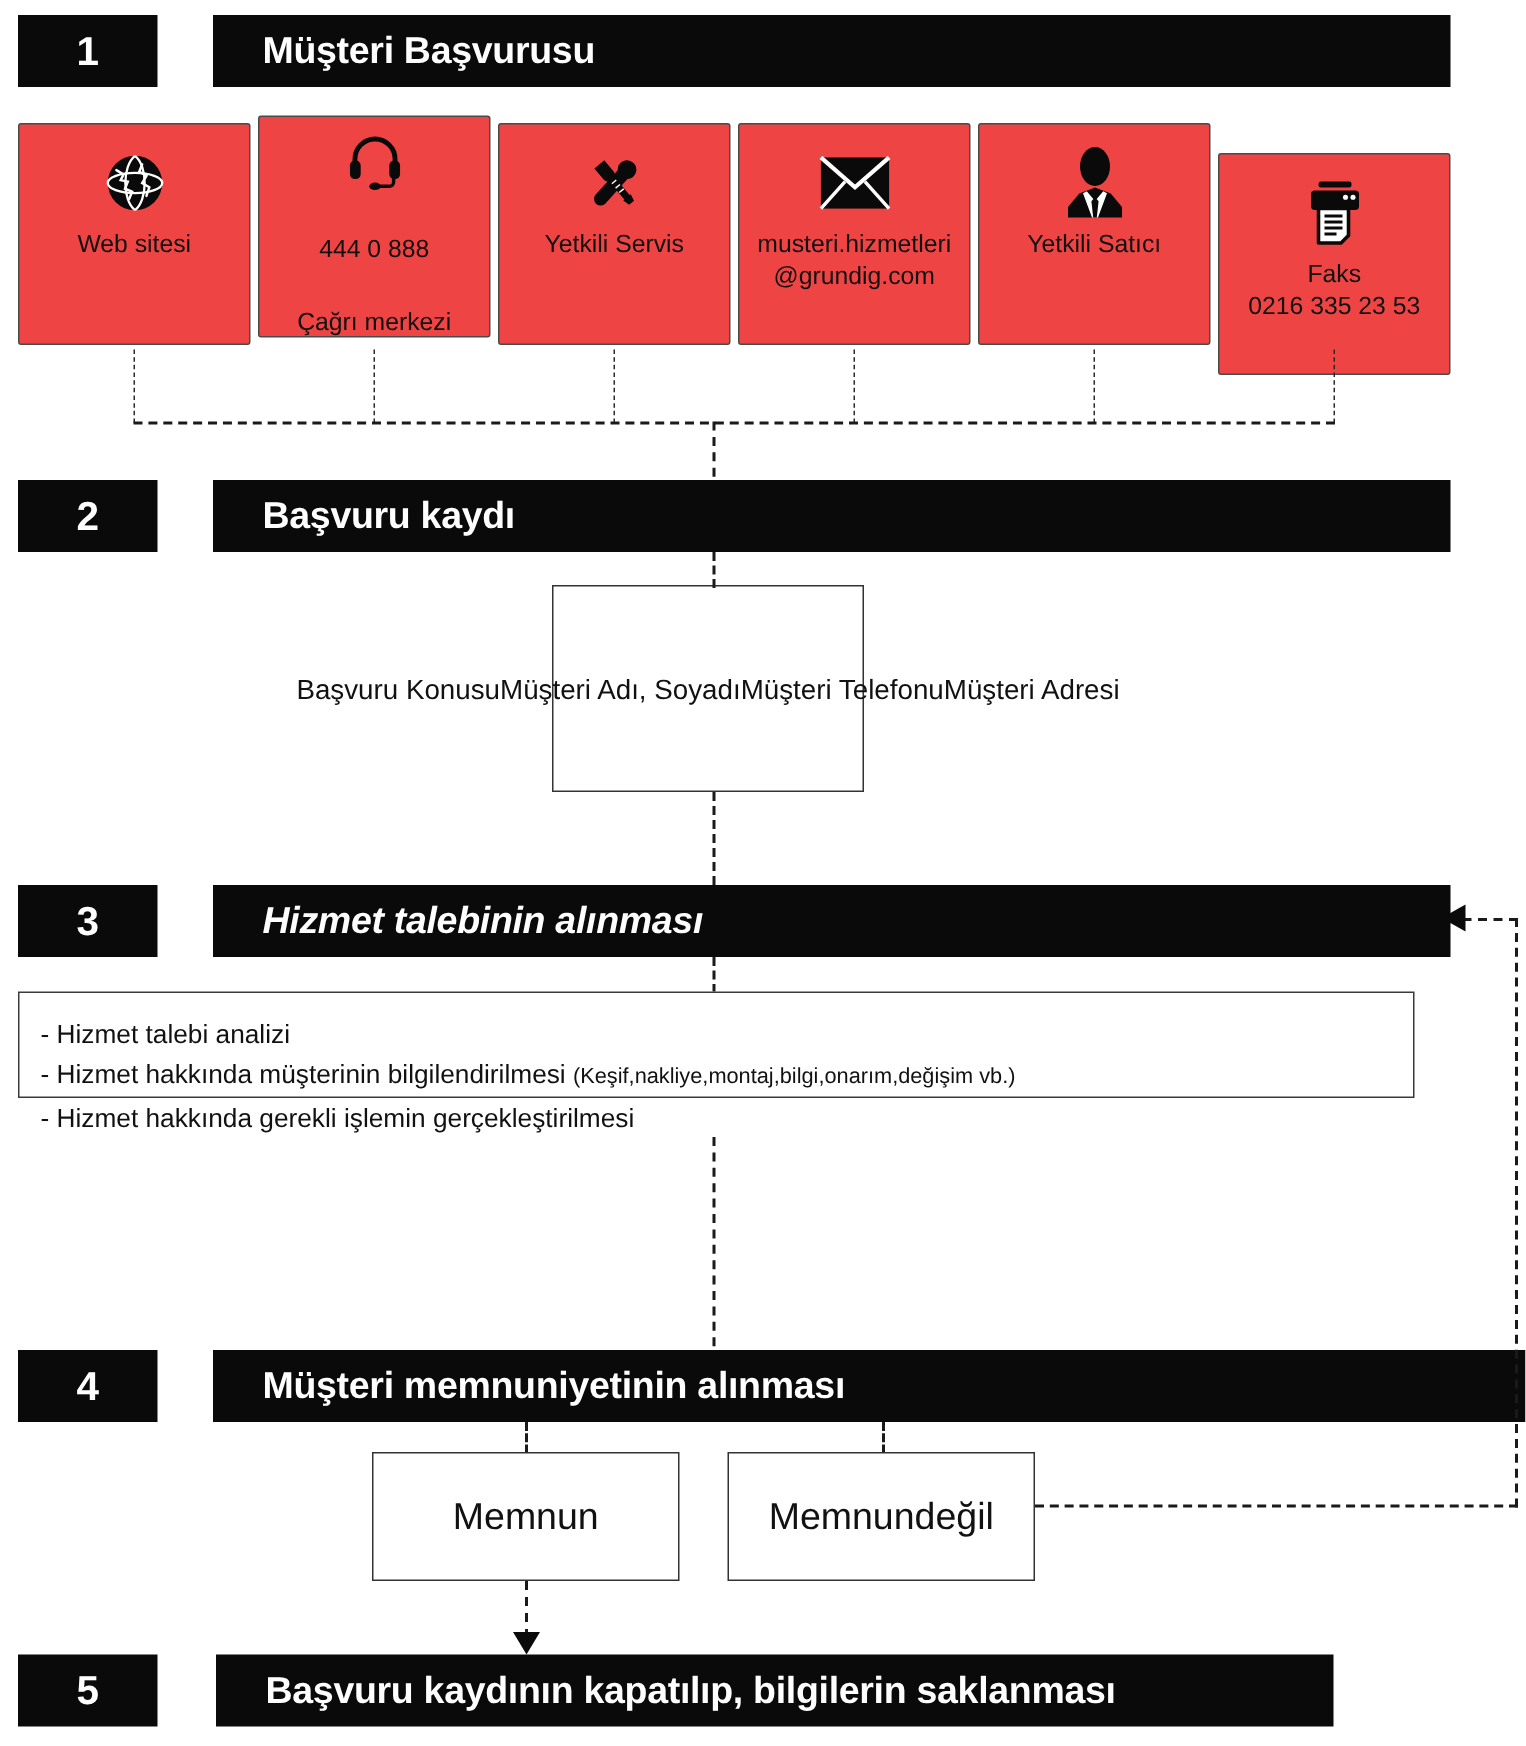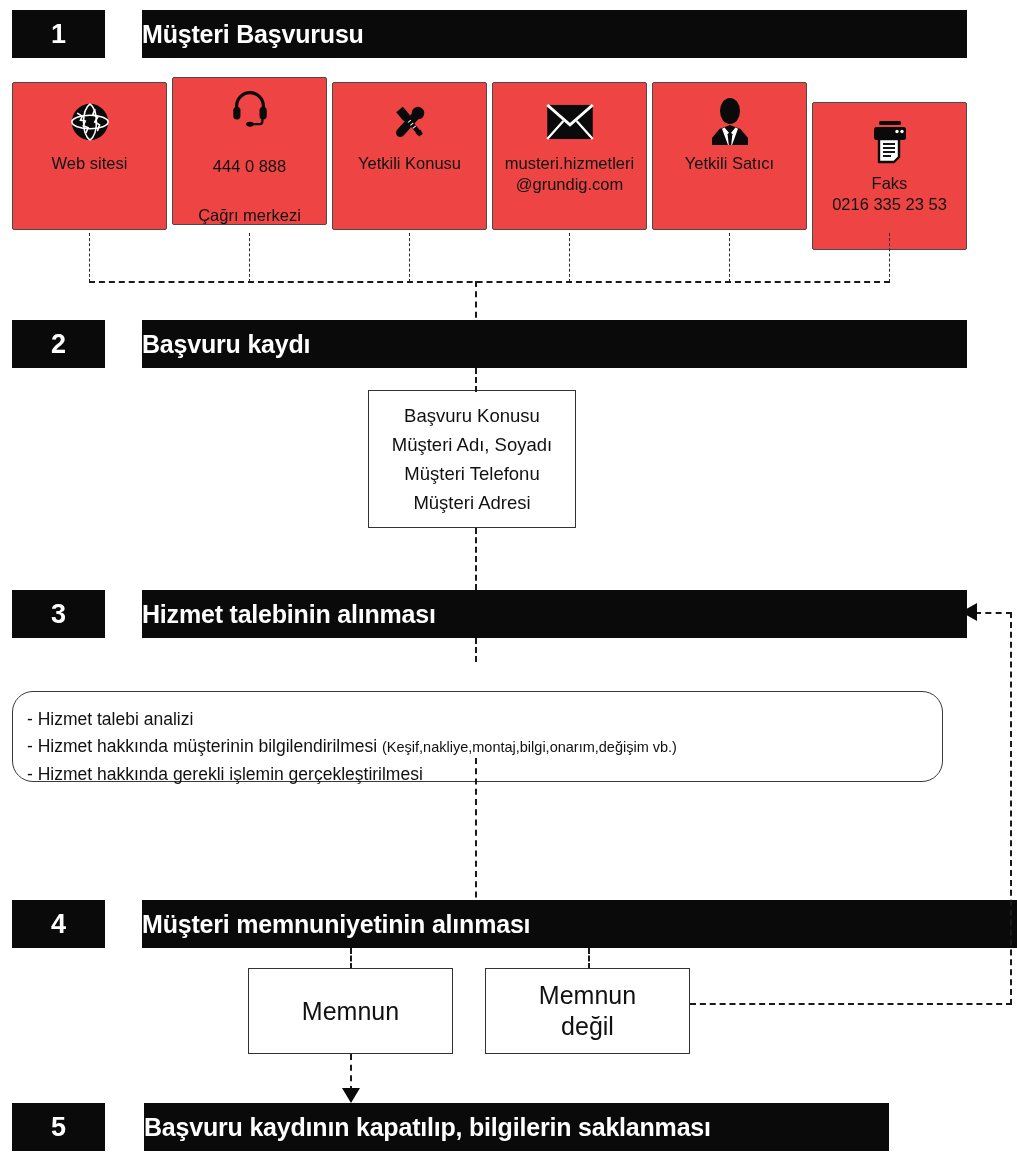--- a/index.html
+++ b/index.html
@@ -45,20 +45,21 @@
     top: 0;
     height: 48px;
     background: #0a0a0a;
     color: #ffffff;
     display: flex;
     align-items: center;
   }
   .stage-title {
     font-size: 25px;
     font-weight: bold;
+    padding-left: 33px;
     white-space: nowrap;
     letter-spacing: -0.2px;
   }
 
   
   .card {
     position: absolute;
     box-sizing: border-box;
     border: 1.5px solid #4a4a4a;
     background: #ef4444;
@@ -83,21 +84,21 @@
     white-space: nowrap;
   }
 
   
   .plain-box {
     position: absolute;
     box-sizing: border-box;
     border: 1.5px solid #333333;
     background: #ffffff;
     display: flex;
-    flex-direction: column;
+    flex-direction: row;
     align-items: center;
     justify-content: center;
   }
   .record-line {
     font-size: 18.5px;
     line-height: 29px;
     text-align: center;
     color: #111;
     white-space: nowrap;
   }
@@ -208,21 +209,21 @@
         <g transform="rotate(-40 23 23)">
           <rect x="20.6" y="18" width="4.8" height="20" fill="#0a0a0a"></rect>
           <path d="M18.5 6 h9 v10 a4.5 4.5 0 0 1 -9 0 Z" fill="#0a0a0a"></path>
           <path d="M19.6 36 h6.8 l-1.2 5 h-4.4 Z" fill="#0a0a0a"></path>
           <line x1="21" y1="22" x2="25" y2="22" stroke="#fff" stroke-width="1"></line>
           <line x1="21" y1="26" x2="25" y2="26" stroke="#fff" stroke-width="1"></line>
           <line x1="21" y1="30" x2="25" y2="30" stroke="#fff" stroke-width="1"></line>
         </g>
       </svg>
     </div>
-    <div class="card-label">Yetkili Konusu</div>
+    <div class="card-label">Yetkili Servis</div>
   </div>
 
   <div class="card" style="left:492px; top:82px; width:155px; height:148px;">
     <div class="card-icon">
       <svg width="48" height="36" viewBox="0 0 50 38">
         <rect x="1" y="1" width="48" height="36" fill="#0a0a0a"></rect>
         <path d="M1 1 L25 22 L49 1" stroke="#ffffff" stroke-width="3" fill="none"></path>
         <path d="M1 37 L18 18 M49 37 L32 18" stroke="#ffffff" stroke-width="2.4" fill="none"></path>
       </svg>
     </div>
@@ -283,28 +284,28 @@
     <div class="record-line">Müşteri Adı, Soyadı</div>
     <div class="record-line">Müşteri Telefonu</div>
     <div class="record-line">Müşteri Adresi</div>
   </div>
 
   <div class="vline" style="left:475px; top:368px; height:24px;"></div>
   <div class="vline" style="left:475px; top:528px; height:62px;"></div>
 
   <div class="stage-bar" style="left:12px; top:590px; width:955px;">
     <div class="stage-num">3</div>
-    <div class="stage-title-box" style="left:130px; width:825px;">
+    <div class="stage-title-box" style="left:130px; width:825px;font-style:italic;">
       <span class="stage-title">Hizmet talebinin alınması</span>
     </div>
   </div>
 
   <div class="vline" style="left:475px; top:638px; height:24px;"></div>
 
-  <div class="list-box" style="left:12px; top:691px; width:931px; height:91px;border-radius:21px;">
+  <div class="list-box" style="left:12px; top:661px; width:931px; height:71px;">
     <div class="list-line">- Hizmet talebi analizi</div>
     <div class="list-line"><span>- Hizmet hakkında müşterinin bilgilendirilmesi </span><span class="paren">(Keşif,nakliye,montaj,bilgi,onarım,değişim vb.)</span></div>
     <div class="list-line">- Hizmet hakkında gerekli işlemin gerçekleştirilmesi</div>
   </div>
 
   <div class="vline" style="left:475px; top:758px; height:160px;"></div>
 
   <div class="stage-bar" style="left:12px; top:900px; width:955px;">
     <div class="stage-num">4</div>
     <div class="stage-title-box" style="left:130px; width:904px;">

